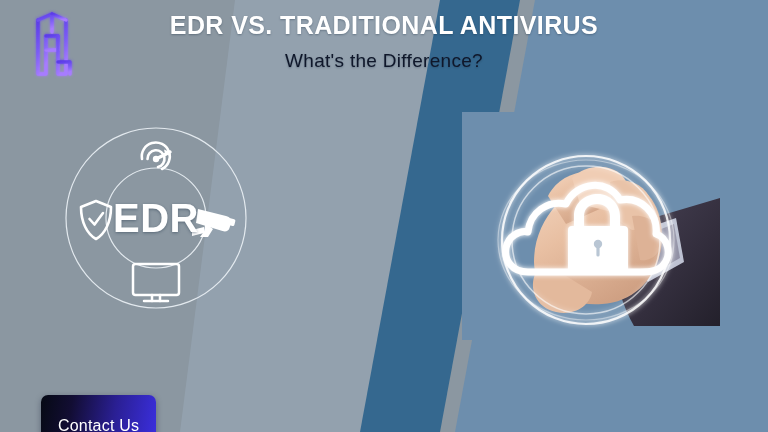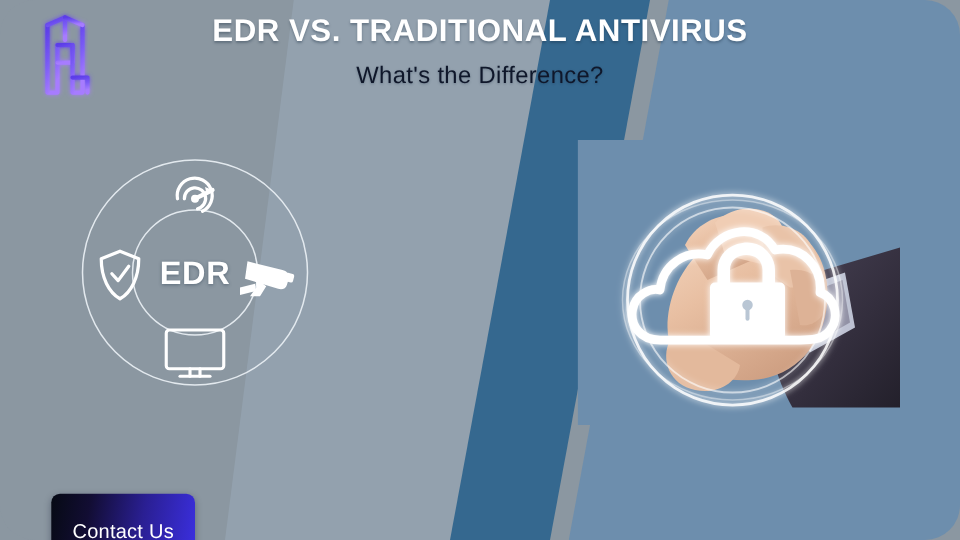--- a/index.html
+++ b/index.html
@@ -5,21 +5,20 @@
 <style>
   * { margin:0; padding:0; box-sizing:border-box; }
   html, body {
     width:768px; height:432px; overflow:hidden;
     font-family:"Liberation Sans", sans-serif;
     background:#8b97a1;
   }
   #banner {
     position:relative; width:768px; height:432px; overflow:hidden;
     background:#8b97a1;
-    border-radius:28px;
   }
 
   
   .band { position:absolute; top:0; height:432px; }
   .band-left   { left:0; width:250px; background:#8b97a1; }
   .band-light  { left:180px; width:320px;
                  background:#93a1ae;
                  clip-path: polygon(55px 0, 265px 0, 200px 432px, 0 432px); }
   .band-dark   { left:340px; width:330px;
                  background:#35688f;
@@ -43,21 +42,21 @@
     margin-top:9px; font-size:19px; font-weight:300; color:#0f172a;
     letter-spacing:.3px; text-shadow:0 1px 2px rgba(20,40,60,.3);
   }
 
   
   #edr-diagram { position:absolute; left:62px; top:124px; width:188px; height:188px; }
   #edr-diagram svg { display:block; width:188px; height:188px; }
   #edr-label {
     position:absolute; left:0; top:0; width:188px; height:188px;
     display:flex; align-items:center; justify-content:center;
-    font-size:26px; font-weight:bold; color:#ffffff; letter-spacing:.5px;
+    font-size:40px; font-weight:bold; color:#ffffff; letter-spacing:.5px;
     text-shadow:0 1px 3px rgba(30,50,70,.45);
     text-align:right;
   }
 
   
   #hand-photo { position:absolute; left:462px; top:112px; width:258px; height:228px;
                 overflow:hidden; }
   #hand-photo svg { display:block; width:258px; height:228px; }
 
   

